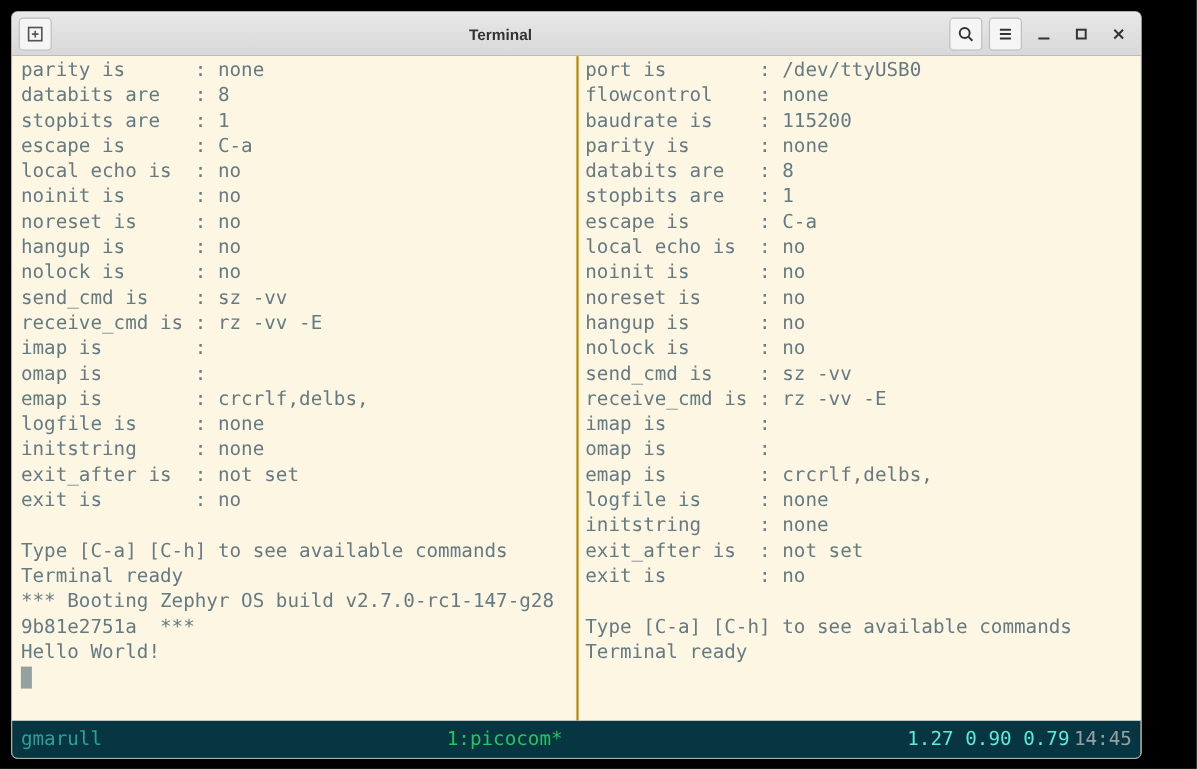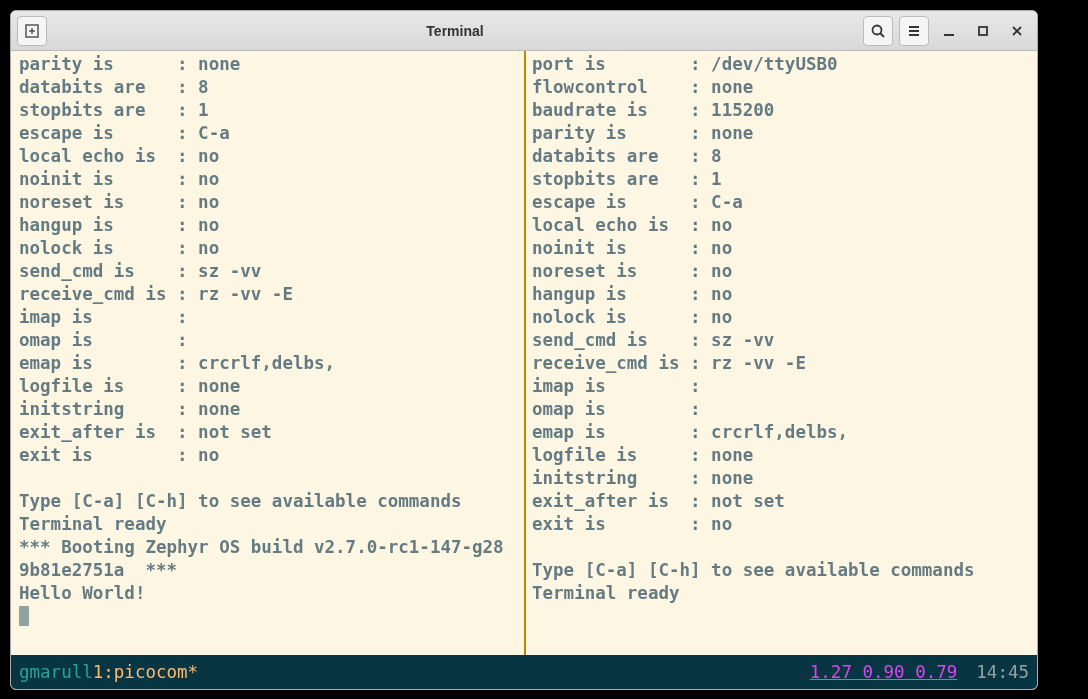--- a/index.html
+++ b/index.html
@@ -61,21 +61,20 @@
   }
   .terminal-body {
     flex: 1;
     display: flex;
     font-family: "DejaVu Sans Mono", "Liberation Mono", monospace;
     font-size: 17.5px;
     line-height: 23px;
     color: #657b83;
     background: #fdf6e3;
     position: relative;
-    font-weight: bold;
   }
   .pane {
     width: 50%;
     padding: 2px 4px 2px 8px;
     white-space: pre;
     overflow: hidden;
   }
   .pane-divider {
     width: 2px;
     background: #b58900;
@@ -96,22 +95,22 @@
     height: 24px;
     background: #073642;
     color: #93a1a1;
     font-family: "DejaVu Sans Mono", monospace;
     font-size: 17.5px;
     display: flex;
     align-items: center;
     padding: 17px 8px;
   }
   .status-left { flex: 0 0 auto; color: #2aa198; }
-  .status-center { flex: 1; text-align: left; color: #fdba74; }
-  .status-load { color: #d946ef; margin-right: 19px; text-decoration: underline; }
+  .status-center { flex: 1; text-align: center; color: #22c55e; }
+  .status-load { color: #5eead4; margin-right: 4px; }
   .status-time { color: #93a1a1; }
   svg { display: block; }
 </style>
 </head>
 <body>
 
 <div class="window">
 
   <div class="titlebar">
     <div class="tb-btn">

